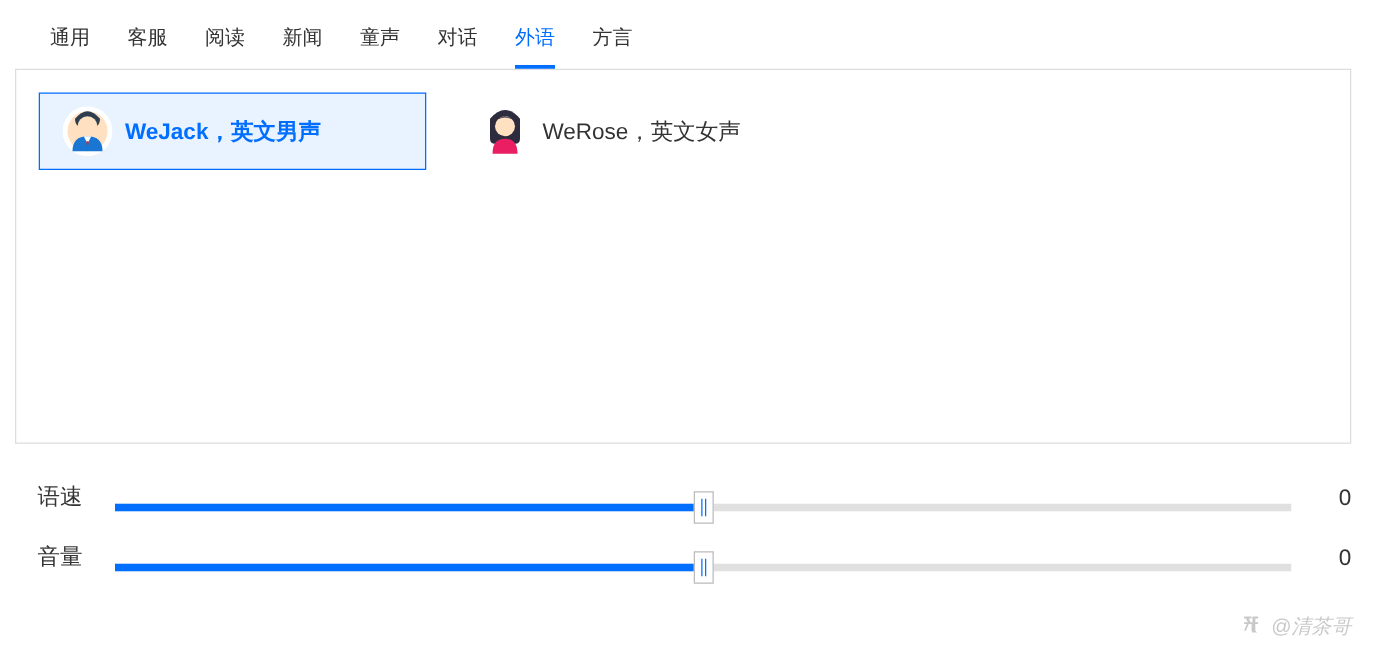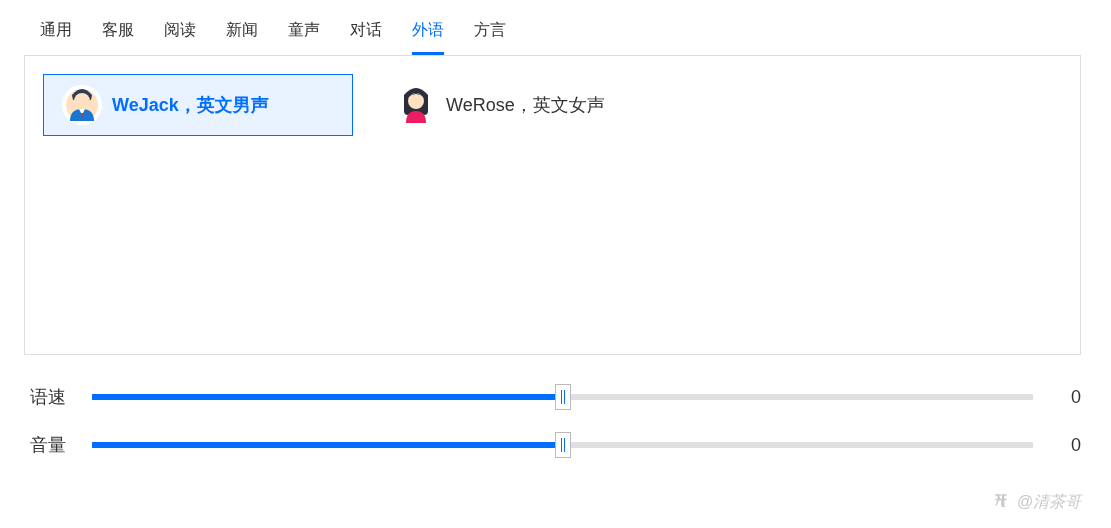--- a/index.html
+++ b/index.html
@@ -35,21 +35,21 @@
     .tab.active::after {
       content: "";
       position: absolute;
       left: 0;
       right: 0;
       bottom: 0;
       height: 3px;
       background: #006eff;
     }
     .content-box {
-      margin: 0 30px 0 24px;
+      margin: 0 30px 0 12px;
       border: 1px solid #ddd;
       padding: 18px 18px;
       height: 300px;
     }
     .voice-options {
       display: flex;
       gap: 24px;
     }
     .voice-card {
       display: flex;
@@ -75,21 +75,21 @@
     .avatar {
       width: 40px;
       height: 40px;
       flex-shrink: 0;
     }
     .sliders {
       padding: 30px 30px 0 30px;
     }
     .slider-row {
       display: flex;
-      align-items: center;
+      align-items: flex-end;
       gap: 18px;
       margin-bottom: 24px;
     }
     .slider-label {
       font-size: 18px;
       color: #333;
       width: 44px;
       flex-shrink: 0;
     }
     .slider-track {

